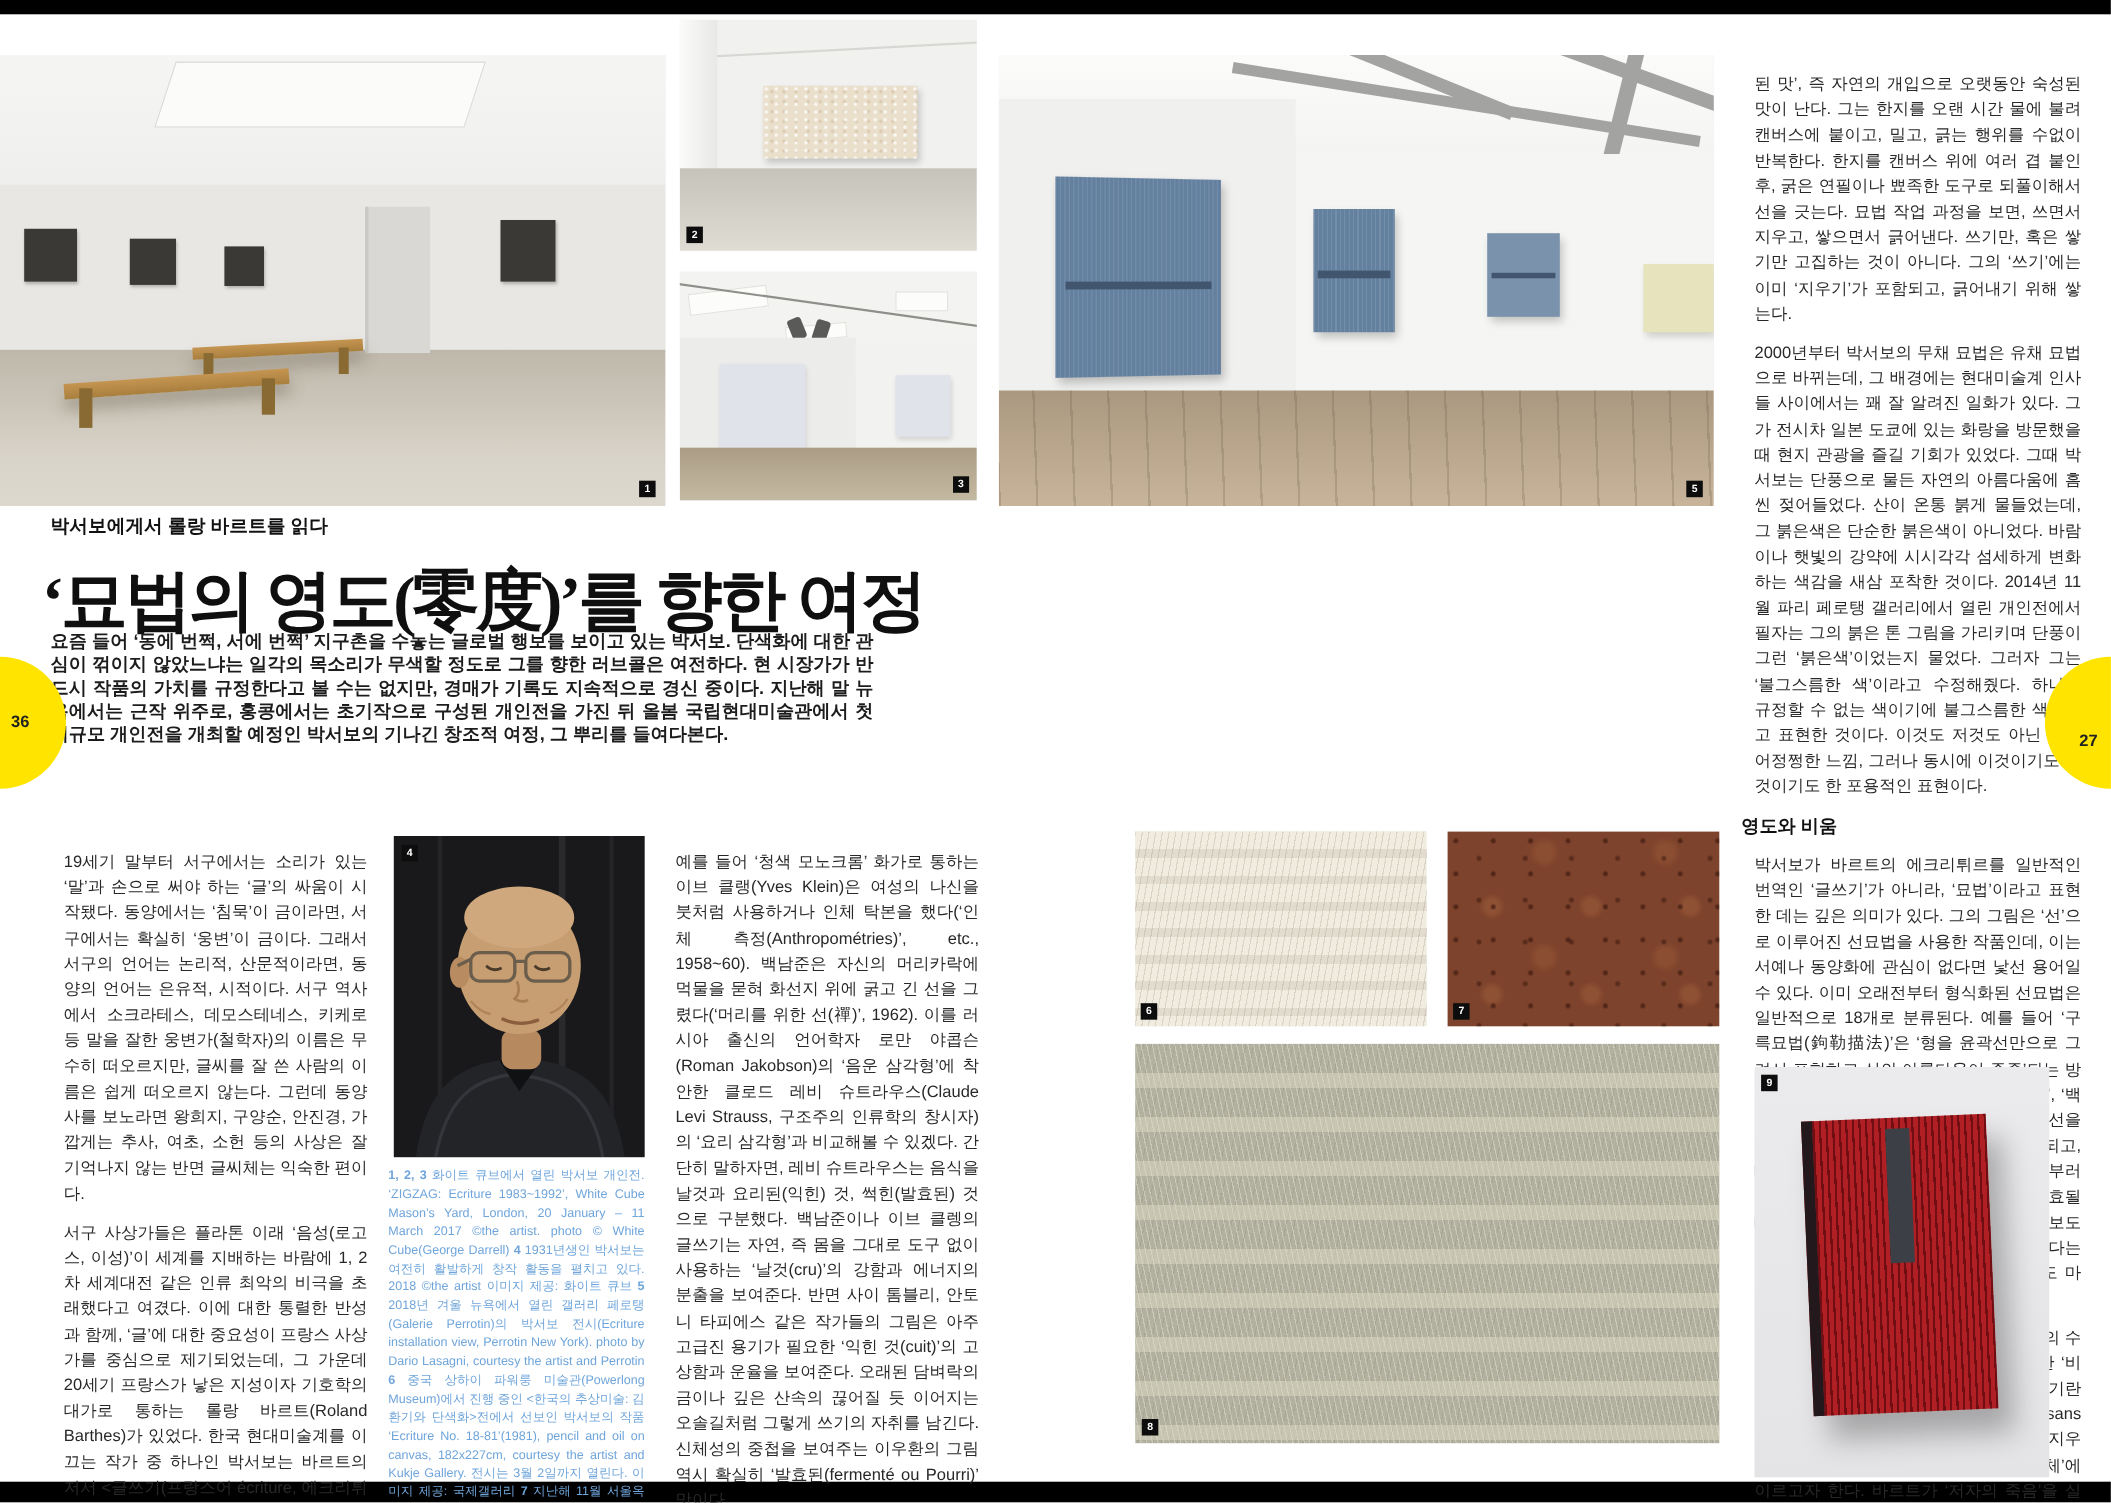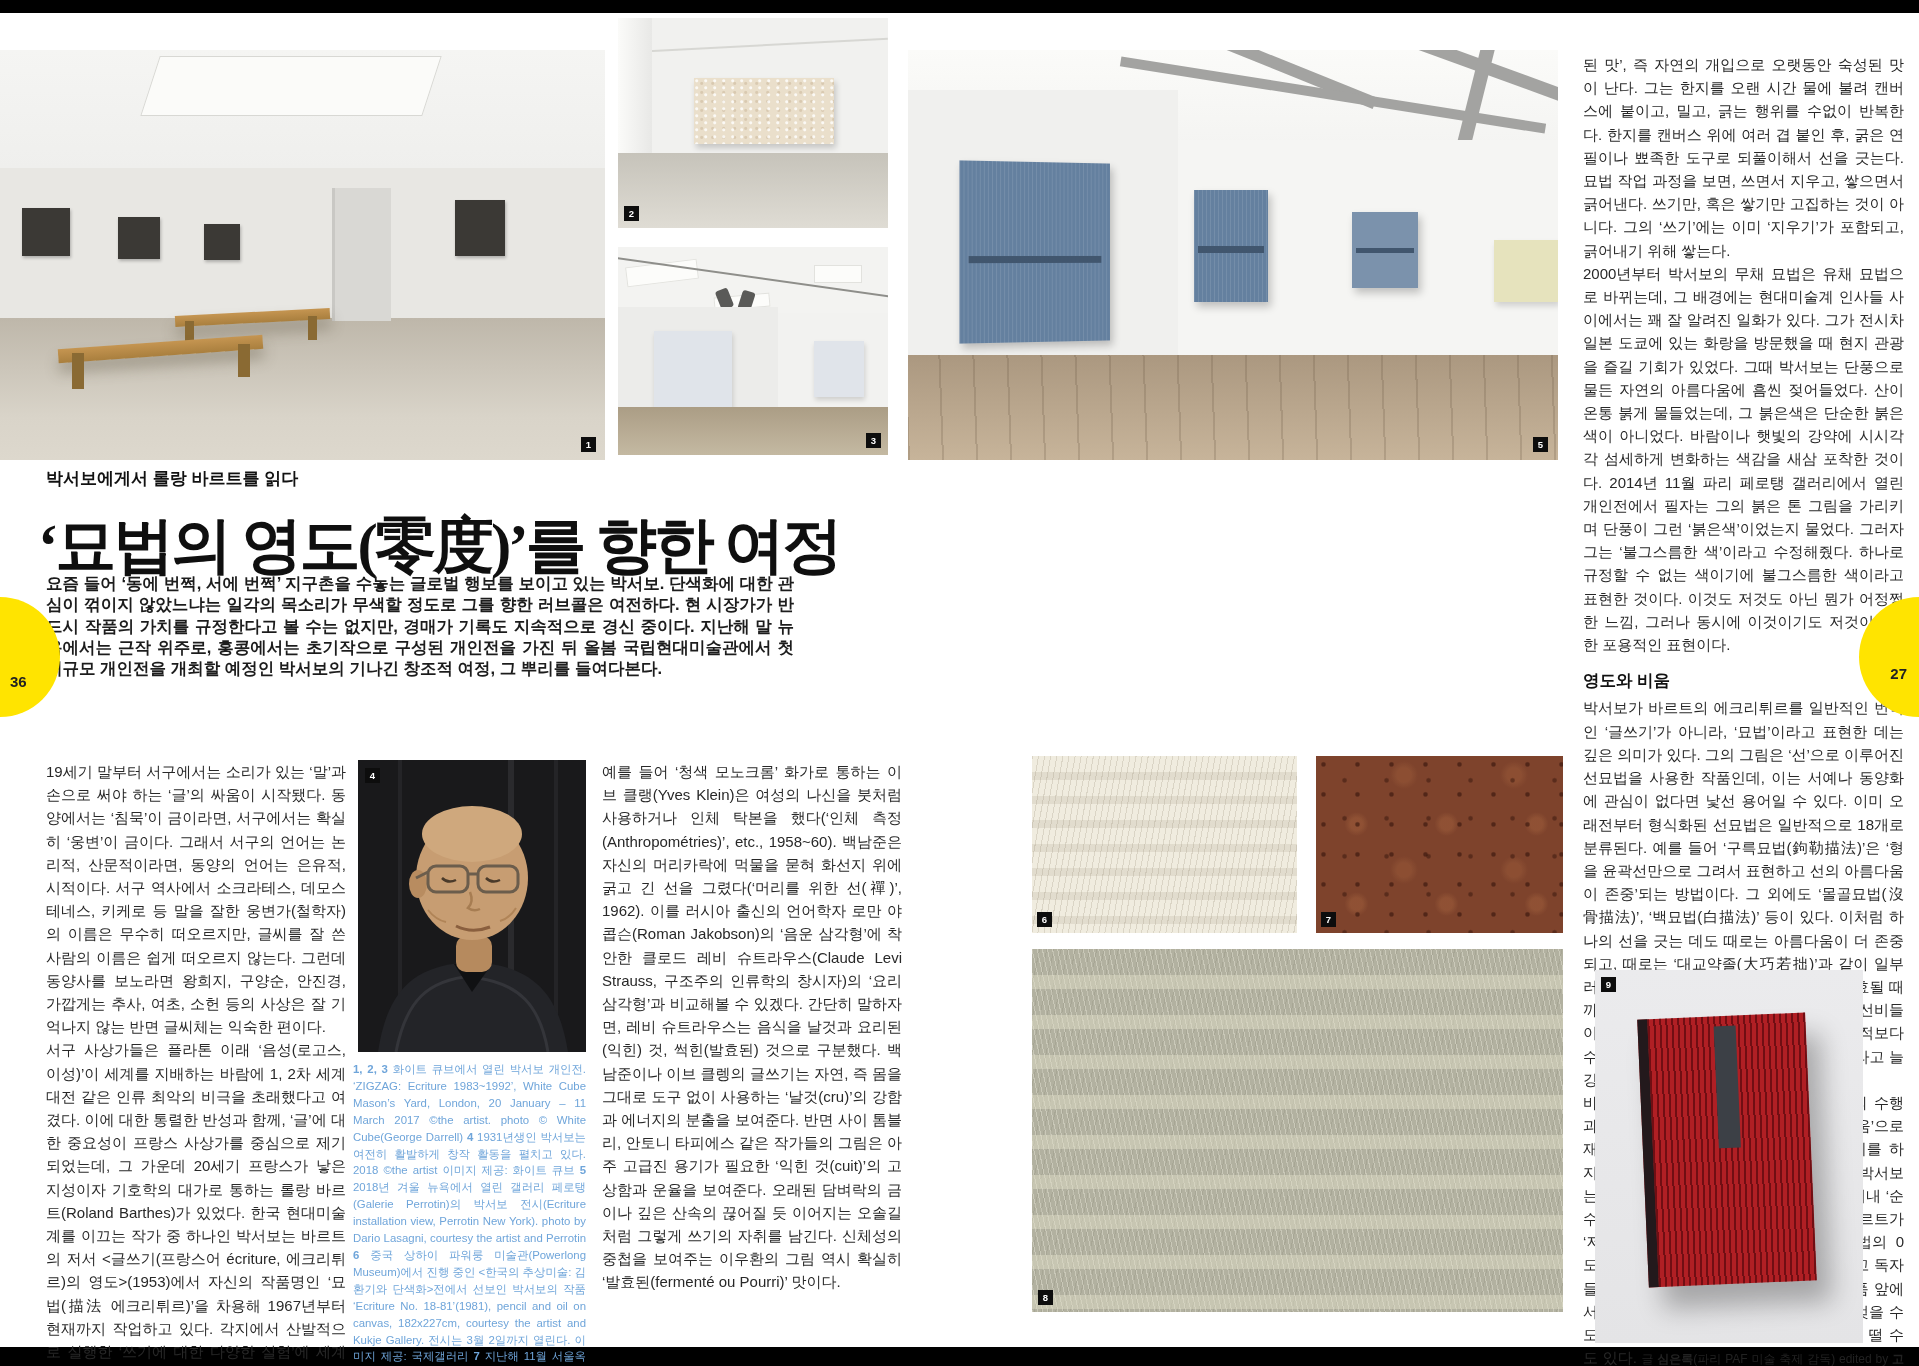--- a/index.html
+++ b/index.html
@@ -75,21 +75,21 @@
     background:#b01f24;
     background-image:repeating-linear-gradient(90deg,rgba(60,0,5,.55) 0 2px,transparent 2px 6px);
     box-shadow:14px 22px 26px rgba(0,0,0,.28);border-left:10px solid #23191c;}
   .p9-slot{position:absolute;left:66px;top:10px;width:22px;height:122px;background:#3c4046;}
   
   .kicker{font-size:17px;font-weight:800;color:#111;}
   .headline{font-family:"Liberation Serif","DejaVu Serif",serif;font-size:61px;font-weight:700;
     letter-spacing:-3px;color:#0f0f0f;white-space:nowrap;}
   .standfirst{font-size:16.5px;font-weight:600;line-height:21.3px;color:#1c1c1c;width:748px;text-align:justify;}
   .bodycol{font-size:15px;line-height:23.2px;text-align:justify;color:#282828;}
-  .bodycol p{margin:0;}
+  .bodycol p{margin:12px;}
   .subhead{font-size:16.5px;font-weight:800;color:#111;margin:13px 0 4px 0 !important;}
   .caption{font-size:11.4px;line-height:16.9px;color:#6fa5da;text-align:justify;}
   .caption b{font-weight:700;}
   .byline{font-size:12px;color:#222;}
   .byline b{font-weight:800;}
   .pagenum{position:absolute;font-size:15px;font-weight:800;color:#222;z-index:4;}
   .circle{position:absolute;width:120px;height:120px;border-radius:50%;background:#ffe400;z-index:3;}
   
   .p4{background:#1a1a1c;}
 </style>
@@ -163,21 +163,21 @@
   <div class="p5-yellow" style="left:586px;top:190px;width:64px;height:62px;"></div>
   <div class="p5-floor"></div>
   <span class="badge" style="right:10px;bottom:8px;">5</span>
 </div>
 
 <div class="abs kicker" style="left:46px;top:467px;">박서보에게서 롤랑 바르트를 읽다</div>
 <div class="abs headline" style="left:38px;top:467px;margin-top:38px;">‘묘법의 영도(零度)’를 향한 여정</div>
 <div class="abs standfirst" style="left:46px;top:573px;">요즘 들어 ‘동에 번쩍, 서에 번쩍’ 지구촌을 수놓는 글로벌 행보를 보이고 있는 박서보. 단색화에 대한 관심이 꺾이지 않았느냐는 일각의 목소리가 무색할 정도로 그를 향한 러브콜은 여전하다. 현 시장가가 반드시 작품의 가치를 규정한다고 볼 수는 없지만, 경매가 기록도 지속적으로 경신 중이다. 지난해 말 뉴욕에서는 근작 위주로, 홍콩에서는 초기작으로 구성된 개인전을 가진 뒤 올봄 국립현대미술관에서 첫 대규모 개인전을 개최할 예정인 박서보의 기나긴 창조적 여정, 그 뿌리를 들여다본다.</div>
 
 <div class="circle" style="left:-60px;top:597px;"></div>
-<div class="pagenum" style="left:10px;top:673px;">36</div>
+<div class="pagenum" style="left:10px;top:648px;">36</div>
 <div class="circle" style="right:-60px;top:597px;"></div>
 <div class="pagenum" style="right:12px;top:665px;">27</div>
 
 <div class="abs bodycol" style="left:46px;top:760px;width:300px;">
   <p>19세기 말부터 서구에서는 소리가 있는 ‘말’과 손으로 써야 하는 ‘글’의 싸움이 시작됐다. 동양에서는 ‘침묵’이 금이라면, 서구에서는 확실히 ‘웅변’이 금이다. 그래서 서구의 언어는 논리적, 산문적이라면, 동양의 언어는 은유적, 시적이다. 서구 역사에서 소크라테스, 데모스테네스, 키케로 등 말을 잘한 웅변가(철학자)의 이름은 무수히 떠오르지만, 글씨를 잘 쓴 사람의 이름은 쉽게 떠오르지 않는다. 그런데 동양사를 보노라면 왕희지, 구양순, 안진경, 가깝게는 추사, 여초, 소헌 등의 사상은 잘 기억나지 않는 반면 글씨체는 익숙한 편이다.</p>
   <p>서구 사상가들은 플라톤 이래 ‘음성(로고스, 이성)’이 세계를 지배하는 바람에 1, 2차 세계대전 같은 인류 최악의 비극을 초래했다고 여겼다. 이에 대한 통렬한 반성과 함께, ‘글’에 대한 중요성이 프랑스 사상가를 중심으로 제기되었는데, 그 가운데 20세기 프랑스가 낳은 지성이자 기호학의 대가로 통하는 롤랑 바르트(Roland Barthes)가 있었다. 한국 현대미술계를 이끄는 작가 중 하나인 박서보는 바르트의 저서 &lt;글쓰기(프랑스어 écriture, 에크리튀르)의 영도&gt;(1953)에서 자신의 작품명인 ‘묘법(描法 에크리튀르)’을 차용해 1967년부터 현재까지 작업하고 있다. 각지에서 산발적으로 실행한 ‘쓰기에 대한 다양한 실험’에 세계적인 미술가들이 참여했고, 그 흐름에 박서보도 합류한 셈이다.</p>
 
 </div>
 
 <div class="photo p4" style="left:358px;top:760px;width:228px;height:292px;">

